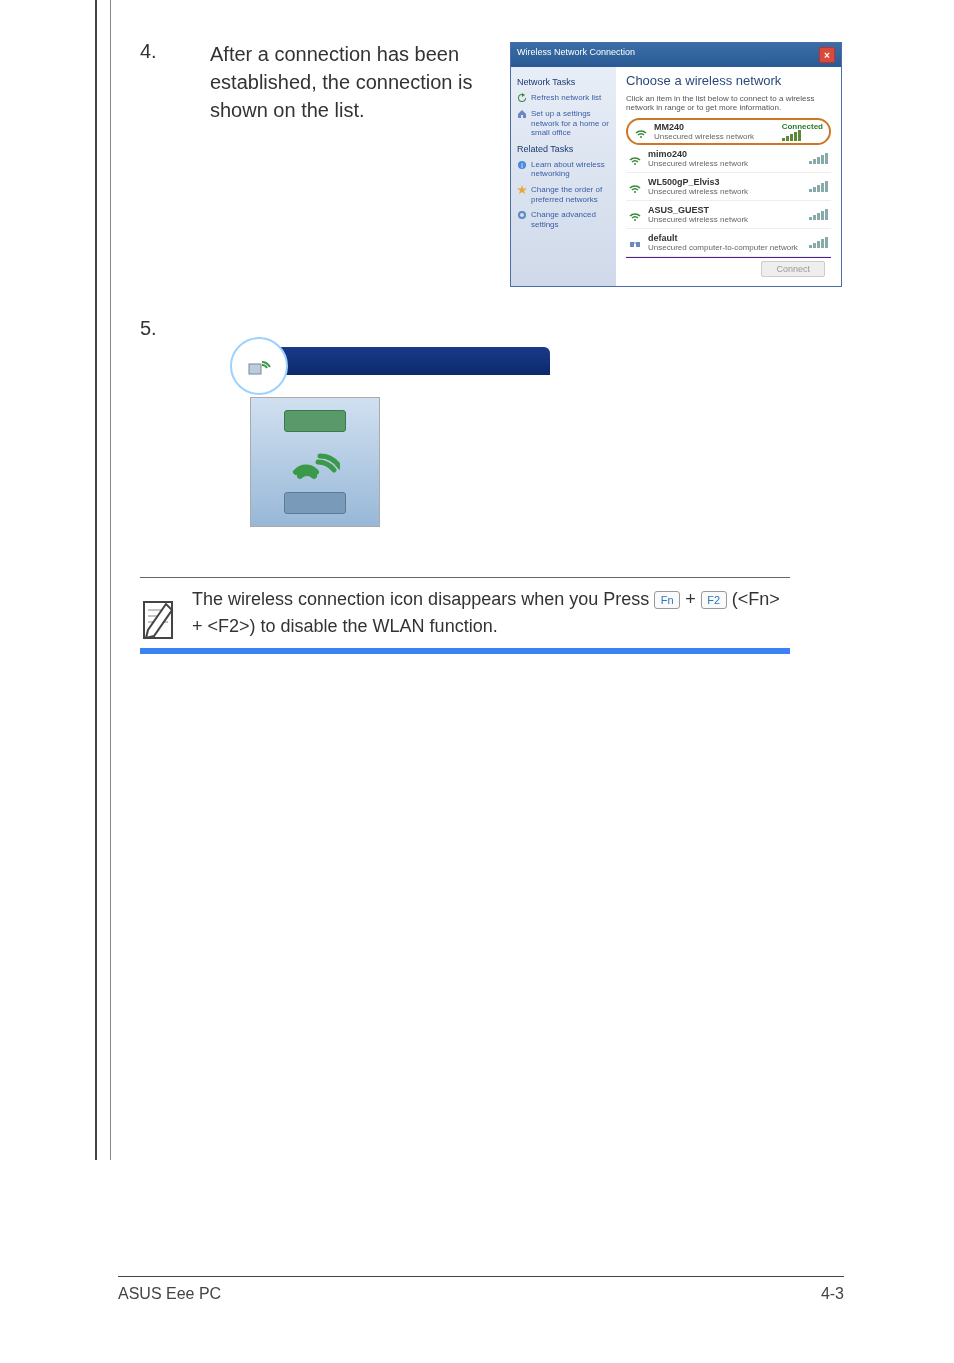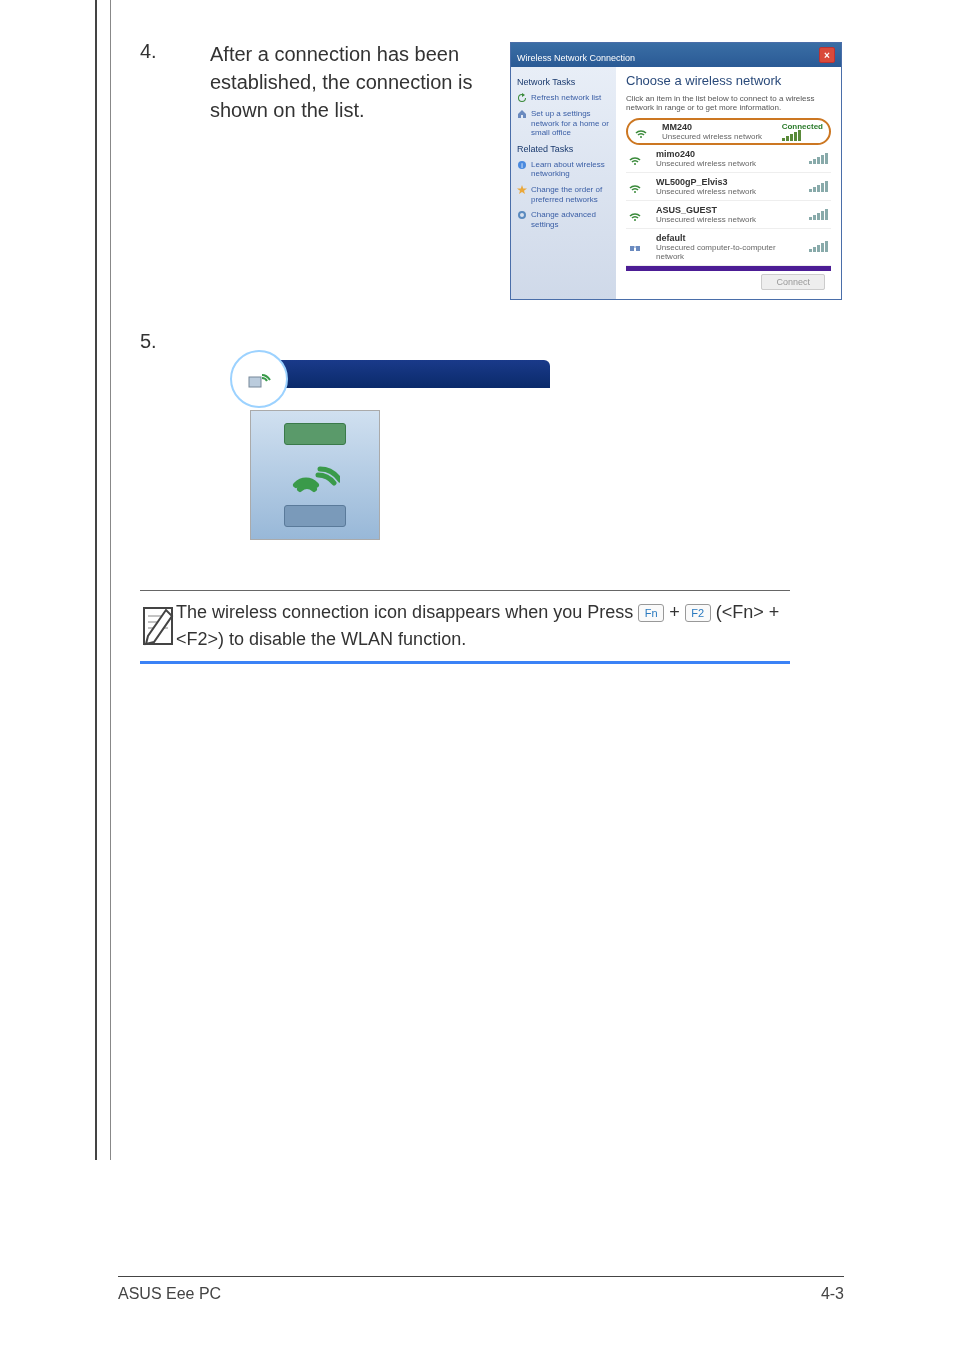--- a/index.html
+++ b/index.html
@@ -5,56 +5,56 @@
   html,body{margin:0;padding:0;background:#fff;font-family:"Segoe UI",Arial,sans-serif;color:#333}
   .page{width:954px;height:1363px;position:relative;box-sizing:border-box;padding:40px 0 0 0}
   .inner{padding:0 110px 0 130px}
   .border-lines::before{content:"";position:absolute;left:95px;top:0;width:2px;height:1160px;background:#444}
   .border-lines::after{content:"";position:absolute;left:110px;top:0;width:1px;height:1160px;background:#888}
   .step{display:flex;margin-bottom:30px}
   .num{width:50px;font-size:20px;color:#333;flex-shrink:0;padding-left:10px}
   .step-text{font-size:20px;line-height:1.4;max-width:280px}
   .step-full{display:flex;align-items:flex-start;gap:20px}
   .dialog{width:330px;border:1px solid #4a6ea9;font-size:9px;background:#fff;margin-top:2px}
-  .dlg-title{background:linear-gradient(#3a6ea5,#2a5a95);color:#fff;padding:4px 6px;display:flex;justify-content:space-between;align-items:flex-end}
+  .dlg-title{background:linear-gradient(#3a6ea5,#2a5a95);color:#fff;padding:4px 6px;display:flex;justify-content:space-between;align-items:flex-start}
   .dlg-close{width:14px;height:14px;background:#d94a3a;border:1px solid #b33;color:#fff;display:flex;align-items:center;justify-content:center;font-weight:bold;font-size:10px;border-radius:2px}
   .dlg-body{display:flex;min-height:200px}
   .dlg-side{width:105px;background:linear-gradient(#e8eef7,#cfd9e9);padding:6px;box-sizing:border-box}
   .side-head{font-weight:normal;color:#1a3a6e;margin:4px 0 6px 0;font-size:9px}
   .side-link{color:#3a5ea5;margin:6px 0;display:flex;align-items:flex-start;gap:4px;font-size:8px;line-height:1.2}
   .side-ic{width:10px;height:10px;flex-shrink:0;display:block}
   .dlg-main{flex:1;padding:6px 10px;background:#fff}
   .dlg-main-head{font-family:Tahoma,sans-serif;font-size:13px;color:#2a4a7a;margin-bottom:6px}
   .dlg-sub{font-size:8px;color:#555;margin-bottom:6px}
-  .net-item{display:flex;align-items:center;padding:4px 2px;border-bottom:1px solid #eee;gap:14px}
+  .net-item{display:flex;align-items:center;padding:4px 2px;border-bottom:1px solid #eee;gap:6px}
   .net-item.sel{border:2px solid #cc7722;border-radius:14px;padding:2px 6px}
   .net-ic{width:14px;height:14px;flex-shrink:0}
   .net-info{flex:1}
   .net-name{font-weight:bold;font-size:9px}
   .net-sec{font-size:8px;color:#666}
   .net-status{font-size:8px;color:#2a7a2a;font-weight:bold}
   .sig{width:20px;height:10px;display:flex;align-items:flex-end;gap:1px}
   .sig span{width:3px;background:#8aa}
   .sig .s1{height:3px}.sig .s2{height:5px}.sig .s3{height:7px}.sig .s4{height:9px}.sig .s5{height:11px}
   .sig.on span{background:#5a8a3a}
-  .dlg-foot{padding:6px;text-align:right;border-top:5px solid #4c1d95}
+  .dlg-foot{padding:6px;text-align:right;border-top:1px solid #4c1d95}
   .dlg-btn{padding:2px 14px;font-size:9px;color:#999;background:#eee;border:1px solid #ccc;border-radius:2px}
   .tray-wrap{position:relative;width:340px;height:220px}
   .taskbar{position:absolute;top:30px;right:0;width:300px;height:60px;border-radius:6px;overflow:hidden}
   .taskbar-bg{width:100%;height:28px;background:linear-gradient(180deg,#1a3a8a,#0a2a6a);position:relative}
   .taskbar-strip{position:absolute;top:28px;left:0;right:0;height:32px;background:linear-gradient(#3aa0ff,#1a70dd);display:flex;align-items:center;padding:0 6px;gap:3px}
   .tray-ic{width:16px;height:16px;background:#ddd;border-radius:2px;flex-shrink:0}
   .tray-time{color:#fff;font-size:11px;margin-left:auto;padding-right:4px}
   .circle{position:absolute;left:20px;top:20px;width:54px;height:54px;border:2px solid #9cd2ff;border-radius:50%;background:#fff;display:flex;align-items:center;justify-content:center}
   .wifi-small{width:24px;height:20px}
   .zoom{position:absolute;left:40px;top:80px;width:130px;height:130px;background:linear-gradient(#d0e0f0,#98b8d8);border:1px solid #aaa;display:flex;flex-direction:column;align-items:center;justify-content:center;gap:10px;padding:10px;box-sizing:border-box}
   .zoom-block{width:60px;height:20px;background:#5a9a6a;border:1px solid #3a7a4a;border-radius:3px}
   .zoom-wifi{width:50px;height:40px}
   .note-box{margin:40px 0 0 140px;width:650px}
-  .note-tbl{display:flex;align-items:center;border-top:1px solid #666;border-bottom:3px solid #3b82f6;padding:8px 0}
+  .note-tbl{display:flex;align-items:flex-end;gap:16px;border-top:1px solid #666;border-bottom:6px solid #3b82f6;padding:8px 0}
   .note-ic{width:36px;height:40px;flex-shrink:0}
   .note-text{font-size:18px;line-height:1.5}
   .key{display:inline-block;border:1px solid #999;border-radius:3px;padding:0 4px;font-size:11px;color:#2a7abf;background:#fafafa;vertical-align:middle;min-width:16px;text-align:center;line-height:16px}
   .footer{position:absolute;bottom:60px;left:118px;right:110px;border-top:1px solid #444;padding-top:8px;display:flex;justify-content:space-between;font-size:16px;color:#444}
 </style>
 </head>
 <body>
 
 <div class="page border-lines">
   <div class="inner">

